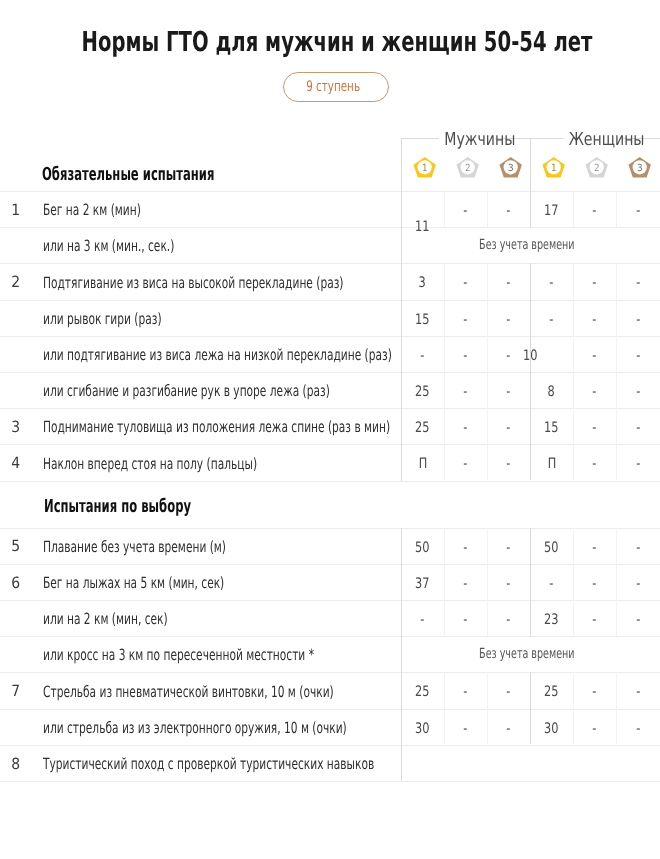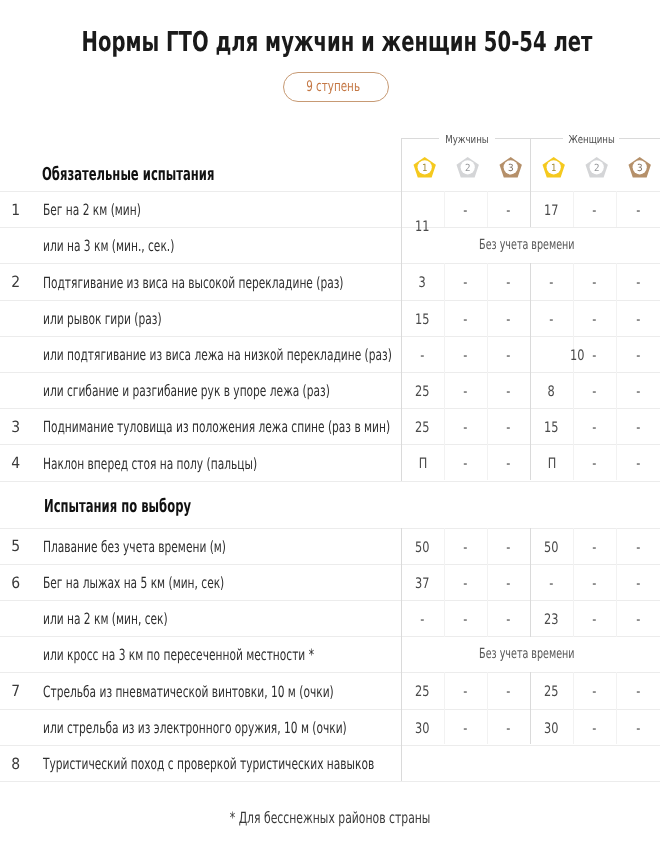--- a/index.html
+++ b/index.html
@@ -14,21 +14,21 @@
            transform:scaleX(0.793); transform-origin:50% 50%; margin-left:7px; }
   .badge-wrap { position:absolute; left:6px; top:71.5px; width:660px; text-align:center; }
   .stage-badge { display:inline-block; border:1px solid #c79a74; border-radius:16px;
                  color:#c47845; font-size:14.6px; line-height:15px; padding:6px 21px 7px 15px; }
   .stage-badge > span { display:inline-block; transform:scaleX(0.79); }
 
   .hline { position:absolute; height:1px; background:#ececec; left:0; width:660px; }
   .vline { position:absolute; width:1px; background:#f2f2f2; }
   .vmain { position:absolute; width:1px; background:#dadada; }
   .grp-top { position:absolute; height:1px; background:#dadada; }
-  .grp-label { position:absolute; font-size:11px; color:#4d4d4d; background:#fff;
+  .grp-label { position:absolute; font-size:18px; color:#4d4d4d; background:#fff;
                line-height:13px; white-space:nowrap; text-align:center; }
   .grp-label > span { display:inline-block; transform:scaleX(0.87); }
 
   .sechead { position:absolute; font-size:18px; font-weight:bold; color:#111; line-height:18px; white-space:nowrap;
              transform-origin:0 50%; transform:scaleX(0.716); }
   .rownum  { position:absolute; font-size:15.5px; color:#3a3a3a; text-align:center; width:24px; line-height:14px; }
   .rowname { position:absolute; font-size:15.5px; color:#2e2e2e; line-height:16px; white-space:nowrap;
              transform-origin:0 50%; transform:scaleX(0.763); }
   .cell    { position:absolute; font-size:14.5px; color:#4a4a4a; text-align:center; line-height:14px; }
   .cell > span { display:inline-block; transform:scaleX(0.87); }
@@ -144,21 +144,21 @@
     <div class="cell" style="left:401.0px;width:43.0px;top:312.5px"><span>15</span></div>
     <div class="cell" style="left:444.0px;width:43.0px;top:312.5px"><span>-</span></div>
     <div class="cell" style="left:487.0px;width:43.0px;top:312.5px"><span>-</span></div>
     <div class="cell" style="left:530.0px;width:43.0px;top:312.5px"><span>-</span></div>
     <div class="cell" style="left:573.0px;width:43.0px;top:312.5px"><span>-</span></div>
     <div class="cell" style="left:616.0px;width:44.0px;top:312.5px"><span>-</span></div>
     <div class="rowname" style="left:42.5px;top:346.9px">или подтягивание из виса лежа на низкой перекладине (раз)</div>
     <div class="cell" style="left:401.0px;width:43.0px;top:348.7px"><span>-</span></div>
     <div class="cell" style="left:444.0px;width:43.0px;top:348.7px"><span>-</span></div>
     <div class="cell" style="left:487.0px;width:43.0px;top:348.7px"><span>-</span></div>
-    <div class="cell" style="left:556px;width:43.0px;top:348.7px"><span>10</span></div>
+    <div class="cell" style="left:509px;width:43.0px;top:348.7px"><span>10</span></div>
     <div class="cell" style="left:573.0px;width:43.0px;top:348.7px"><span>-</span></div>
     <div class="cell" style="left:616.0px;width:44.0px;top:348.7px"><span>-</span></div>
     <div class="rowname" style="left:42.5px;top:383.1px">или  сгибание и разгибание рук в упоре лежа (раз)</div>
     <div class="cell" style="left:401.0px;width:43.0px;top:384.9px"><span>25</span></div>
     <div class="cell" style="left:444.0px;width:43.0px;top:384.9px"><span>-</span></div>
     <div class="cell" style="left:487.0px;width:43.0px;top:384.9px"><span>-</span></div>
     <div class="cell" style="left:530.0px;width:43.0px;top:384.9px"><span>8</span></div>
     <div class="cell" style="left:573.0px;width:43.0px;top:384.9px"><span>-</span></div>
     <div class="cell" style="left:616.0px;width:44.0px;top:384.9px"><span>-</span></div>
     <div class="rownum" style="left:3.8px;top:419.9px">3</div>
@@ -213,14 +213,13 @@
     <div class="cell" style="left:616.0px;width:44.0px;top:685.3px"><span>-</span></div>
     <div class="rowname" style="left:42.5px;top:719.7px">или стрельба из из электронного оружия, 10 м (очки)</div>
     <div class="cell" style="left:401.0px;width:43.0px;top:721.5px"><span>30</span></div>
     <div class="cell" style="left:444.0px;width:43.0px;top:721.5px"><span>-</span></div>
     <div class="cell" style="left:487.0px;width:43.0px;top:721.5px"><span>-</span></div>
     <div class="cell" style="left:530.0px;width:43.0px;top:721.5px"><span>30</span></div>
     <div class="cell" style="left:573.0px;width:43.0px;top:721.5px"><span>-</span></div>
     <div class="cell" style="left:616.0px;width:44.0px;top:721.5px"><span>-</span></div>
     <div class="rownum" style="left:3.8px;top:756.5px">8</div>
     <div class="rowname" style="left:42.5px;top:755.9px">Туристический поход с проверкой туристических навыков</div>
-  <div class="foot" style="top:809.5px"><span>* Для бесснежных районов страны</span></div>
 </div>
 
 </body></html>

